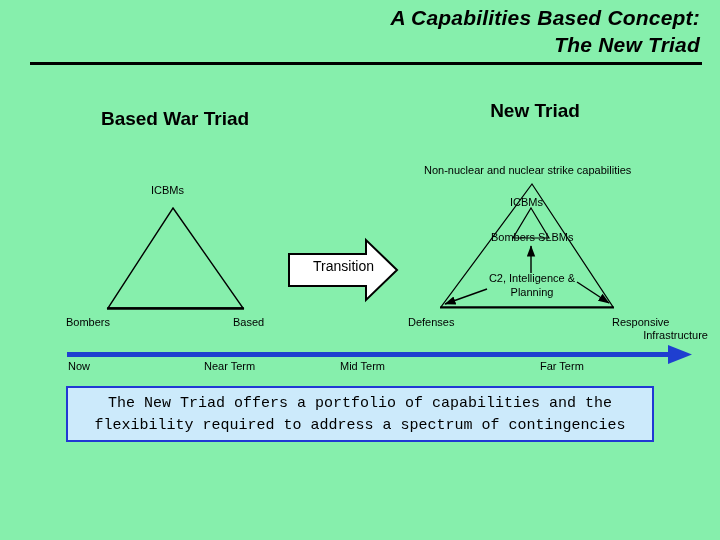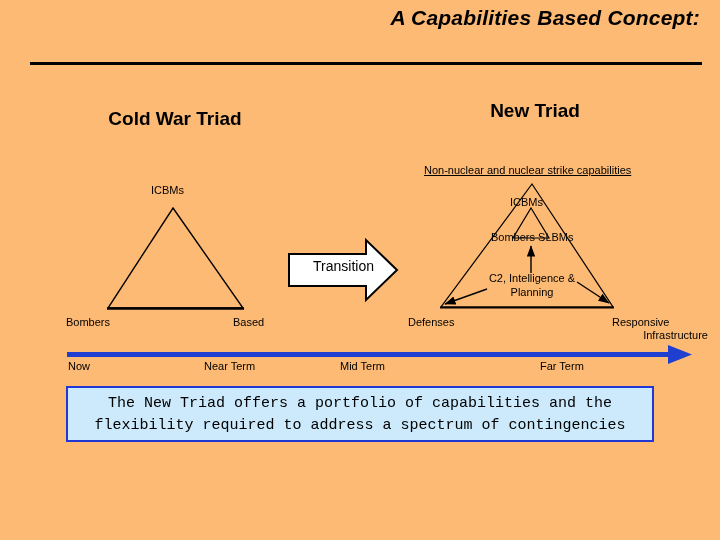--- a/index.html
+++ b/index.html
@@ -13,21 +13,21 @@
     position: relative;
     overflow: hidden;
     font-family: "Liberation Sans", sans-serif;
     color: #000000;
   }
   .slide {
     position: absolute;
     left: 0; top: 0;
     width: 720px;
     height: 540px;
-    background: #fdba74;
+    background: #86efac;
   }
   
   .title-block {
     position: absolute;
     left: 220px;
     top: 4px;
     width: 480px;
     text-align: right;
     font-size: 21px;
     font-weight: bold;
@@ -109,24 +109,25 @@
   }
   .ct-line { display: block; font-family: Liberation Mono, monospace; }
 </style>
 </head>
 <body>
 
 <div class="slide">
 
   <div class="title-block">
     <div>A Capabilities Based Concept:</div>
+    <div>The New Triad</div>
   </div>
   <div class="title-rule"></div>
 
-  <div class="col-heading" id="cold-war-heading">Cold War Triad</div>
+  <div class="col-heading" id="cold-war-heading">Based War Triad</div>
   <div class="col-heading" id="new-triad-heading">New Triad</div>
 
   <svg class="layer" viewBox="0 0 720 540">
     <defs>
       <marker id="arrowFilled" markerWidth="9" markerHeight="9" refX="7.5" refY="3" orient="auto" markerUnits="strokeWidth">
         <path d="M0,0 L8,3 L0,6 z" fill="#000000"></path>
       </marker>
     </defs>
 
     <polygon points="173,208 243,308 108,308" fill="none" stroke="#000000" stroke-width="1.4"></polygon>
@@ -148,21 +149,21 @@
     <line x1="67" y1="354.5" x2="672" y2="354.5" stroke="#1f3fd0" stroke-width="5"></line>
     <polygon points="668,345 692,354.5 668,364" fill="#1f3fd0"></polygon>
   </svg>
 
   <div class="lbl" style="left:151px; top:184px;">ICBMs</div>
   <div class="lbl" style="left:66px; top:316px;">Bombers</div>
   <div class="lbl" style="left:233px; top:316px;">Based</div>
 
   <div id="transition-label">Transition</div>
 
-  <div class="lbl" style="left:424px; top:164px;text-decoration:underline;">Non-nuclear and nuclear strike capabilities</div>
+  <div class="lbl" style="left:424px; top:164px;">Non-nuclear and nuclear strike capabilities</div>
 
   <div class="lbl" style="left:510px; top:196px;">ICBMs</div>
 
   <div class="lbl" style="left:491px; top:231px;">Bombers SLBMs</div>
 
   <div class="lbl" style="left:461px; top:272px; width:142px; text-align:center;">C2, Intelligence &amp;</div>
   <div class="lbl" style="left:461px; top:286px; width:142px; text-align:center;">Planning</div>
 
   <div class="lbl" style="left:408px; top:316px;">Defenses</div>
 

